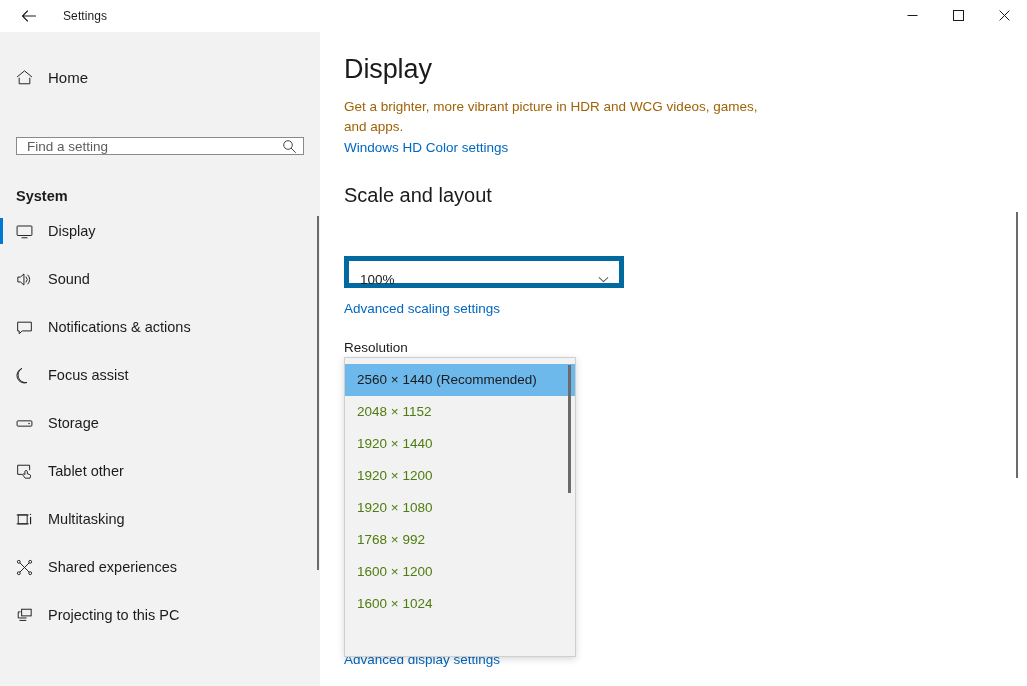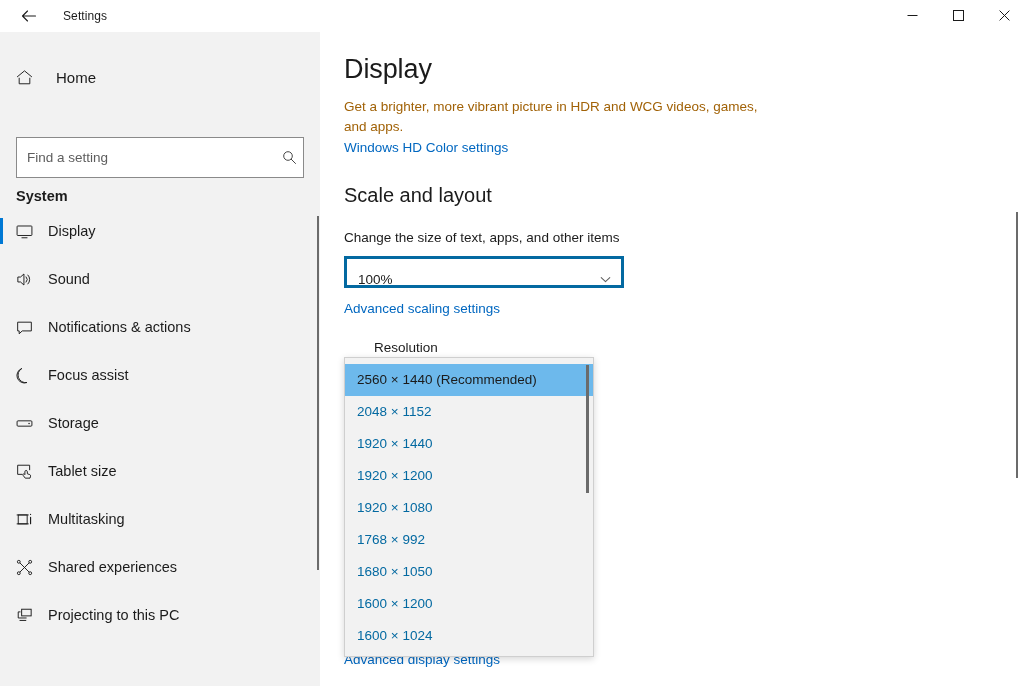--- a/index.html
+++ b/index.html
@@ -84,27 +84,27 @@
     width: 320px; height: 40px;
     display: flex; align-items: center;
   }
   .home-icon {
     width: 48px; display: flex; align-items: center; justify-content: center;
     color: #1b1b1b;
   }
   .home-label {
     font-size: 15px;
     color: #1b1b1b;
-    margin-left: 8px;
+    margin-left: 0px;
   }
 
   .search-box {
     position: absolute;
     left: 16px; top: 105px;
-    width: 288px; height: 41px;
+    width: 288px; height: 18px;
     background: #ffffff;
     border: 1px solid #8a8a8a;
     display: flex;
     align-items: center;
   }
   .search-input {
     flex: 1;
     border: 0; outline: 0;
     background: transparent;
     font-family: "Liberation Sans", sans-serif;
@@ -219,21 +219,21 @@
     left: 24px; top: 198px;
     font-size: 13.5px;
     color: #1b1b1b;
   }
 
   .scale-select {
     position: absolute;
     left: 24px; top: 224px;
     width: 280px; height: 32px;
     background: #ffffff;
-    border: 3px solid #0369a1;
+    border: 5px solid #0369a1;
     display: flex;
     align-items: center;
     justify-content: space-between;
     padding: 15px 9px 0 11px;
   }
   .scale-select .val {
     font-size: 13.5px;
     color: #1b1b1b;
   }
   .chev { color: #5d5d5d; display: flex; }
@@ -241,21 +241,20 @@
   .adv-scaling-link {
     position: absolute;
     left: 24px; top: 269px;
   }
 
   .res-label {
     position: absolute;
     left: 24px; top: 308px;
     font-size: 13.5px;
     color: #1b1b1b;
-    margin-left: 30px;
   }
 
   
   .multi-desc {
     position: absolute;
     left: 24px; top: 512px;
     width: 470px;
     font-size: 13.5px;
     line-height: 20px;
     color: #1b1b1b;
@@ -270,38 +269,38 @@
     position: absolute;
     right: 9px; top: 180px;
     width: 2px; height: 266px;
     background: #6b6b6b;
   }
 
   
   .dropdown-popup {
     position: absolute;
     left: 344px; top: 357px;
-    width: 250px; height: 300px;
+    width: 232px; height: 300px;
     background: #f2f2f2;
     border: 1px solid #cfcfcf;
     box-shadow: 0 2px 7px rgba(0,0,0,0.16);
     z-index: 30;
     overflow: hidden;
   }
   .dd-list {
     position: absolute;
     left: 0; top: 6px;
     width: 280px;
   }
   .dd-item {
     height: 32px;
     line-height: 32px;
     padding-left: 12px;
     font-size: 13.5px;
-    color: #0369a1;
+    color: #4d7c0f;
     white-space: nowrap;
   }
   .dd-item.highlighted {
     background: #6db9ec;
     color: #1b1b1b;
   }
   .dd-scroll-thumb {
     position: absolute;
     right: 4px; top: 7px;
     width: 3px; height: 128px;
@@ -423,21 +422,21 @@
       </div>
 
       <div class="nav-item">
         <span class="nav-icon">
           <svg width="19" height="19" viewBox="0 0 20 20" fill="none">
             <path d="M2.8 3.4h12.6v5.2" stroke="currentColor" stroke-width="1" stroke-linejoin="round"></path>
             <path d="M2.8 3.4v9.6h5" stroke="currentColor" stroke-width="1" stroke-linejoin="round"></path>
             <path d="M10.4 10.2c0-.8.6-1.3 1.3-1.3s1.3.5 1.3 1.3v2.2l2.6.9c.7.3 1 .9.8 1.6l-.6 2.1h-5l-2.3-3c-.4-.6-.2-1.2.3-1.5.4-.2.9-.1 1.2.3l.4.5z" stroke="currentColor" stroke-width="1" stroke-linejoin="round"></path>
           </svg>
         </span>
-        <span class="nav-label">Tablet size</span>
+        <span class="nav-label">Tablet other</span>
       </div>
 
       <div class="nav-item">
         <span class="nav-icon">
           <svg width="19" height="19" viewBox="0 0 20 20" fill="none">
             <rect x="3.4" y="5.2" width="9.4" height="9.4" stroke="currentColor" stroke-width="1"></rect>
             <path d="M2.2 5.2h11.8M2.2 14.6h11.8" stroke="currentColor" stroke-width="1" stroke-linecap="round"></path>
             <path d="M16.4 4.6v0.1M16.4 7.6v6.9" stroke="currentColor" stroke-width="1.2" stroke-linecap="round"></path>
           </svg>
         </span>
@@ -476,21 +475,20 @@
   <div class="content">
 
     <div class="page-title">Display</div>
 
     <div class="hdr-desc">Get a brighter, more vibrant picture in HDR and WCG videos, games, and apps.</div>
 
     <a class="link hd-color-link">Windows HD Color settings</a>
 
     <div class="subhead">Scale and layout</div>
 
-    <div class="scale-label">Change the size of text, apps, and other items</div>
 
     <div class="scale-select">
       <span class="val">100%</span>
       <span class="chev">
         <svg width="13" height="13" viewBox="0 0 14 14" fill="none">
           <path d="M2.4 5 7 9.4 11.6 5" stroke="currentColor" stroke-width="1.1" stroke-linecap="round" stroke-linejoin="round"></path>
         </svg>
       </span>
     </div>
 
@@ -506,20 +504,19 @@
   </div>
 
   <div class="dropdown-popup">
     <div class="dd-list">
       <div class="dd-item highlighted">2560 × 1440 (Recommended)</div>
       <div class="dd-item">2048 × 1152</div>
       <div class="dd-item">1920 × 1440</div>
       <div class="dd-item">1920 × 1200</div>
       <div class="dd-item">1920 × 1080</div>
       <div class="dd-item">1768 × 992</div>
-      <div class="dd-item">1680 × 1050</div>
       <div class="dd-item">1600 × 1200</div>
       <div class="dd-item">1600 × 1024</div>
     </div>
     <div class="dd-scroll-thumb"></div>
   </div>
 
 </div>
 
 </body></html>

